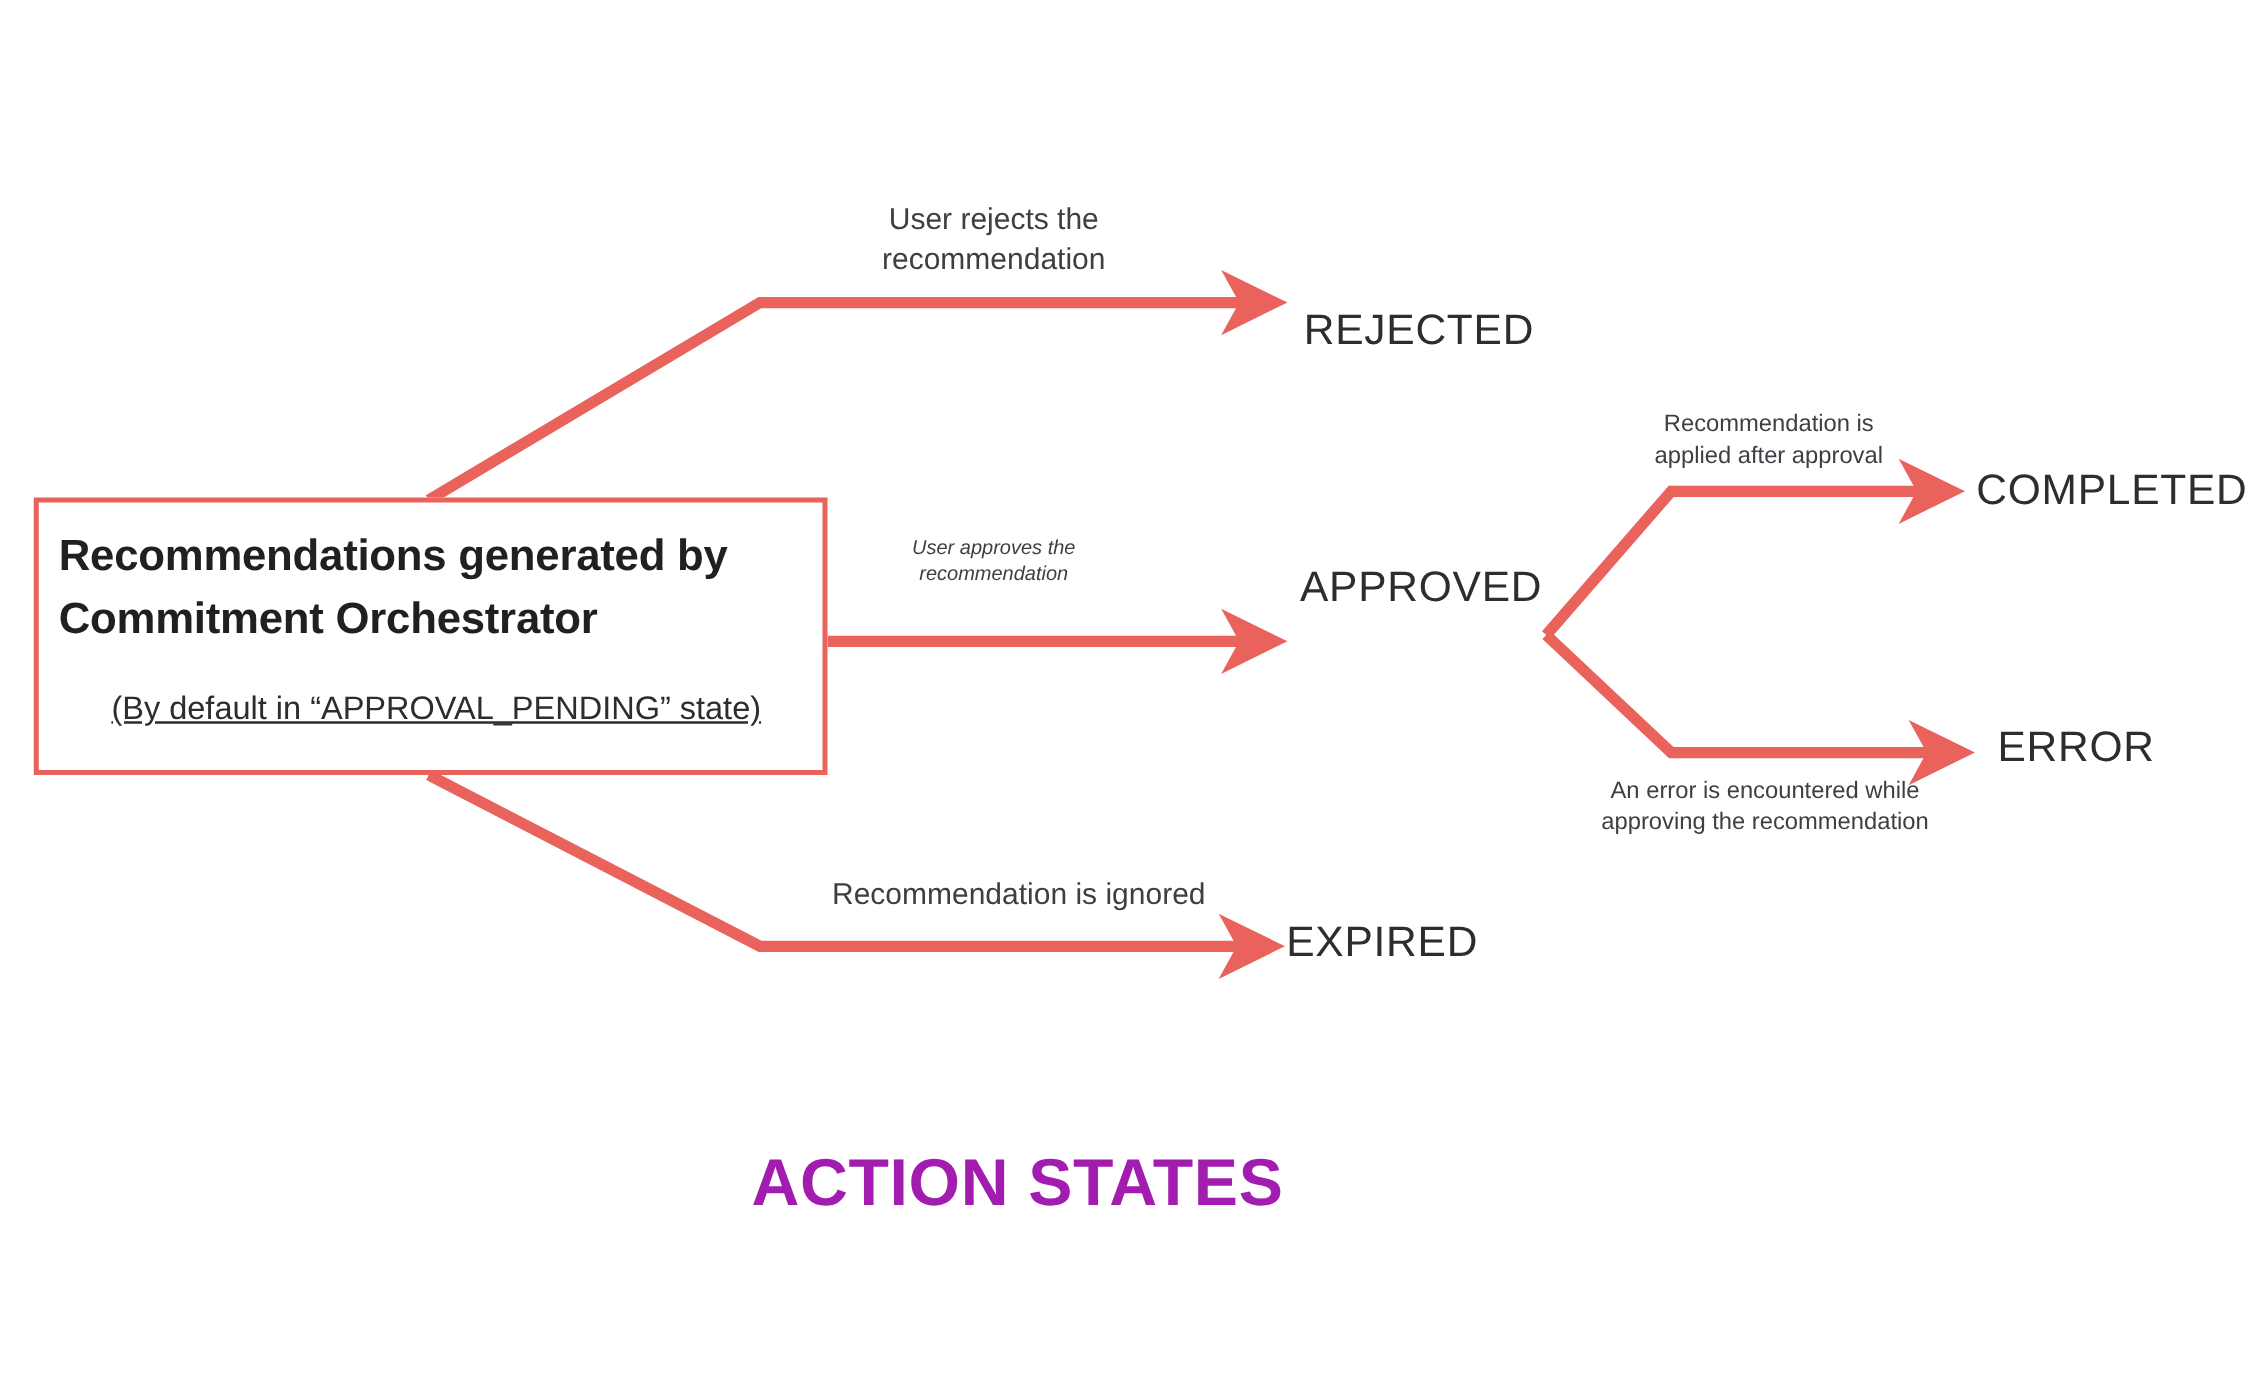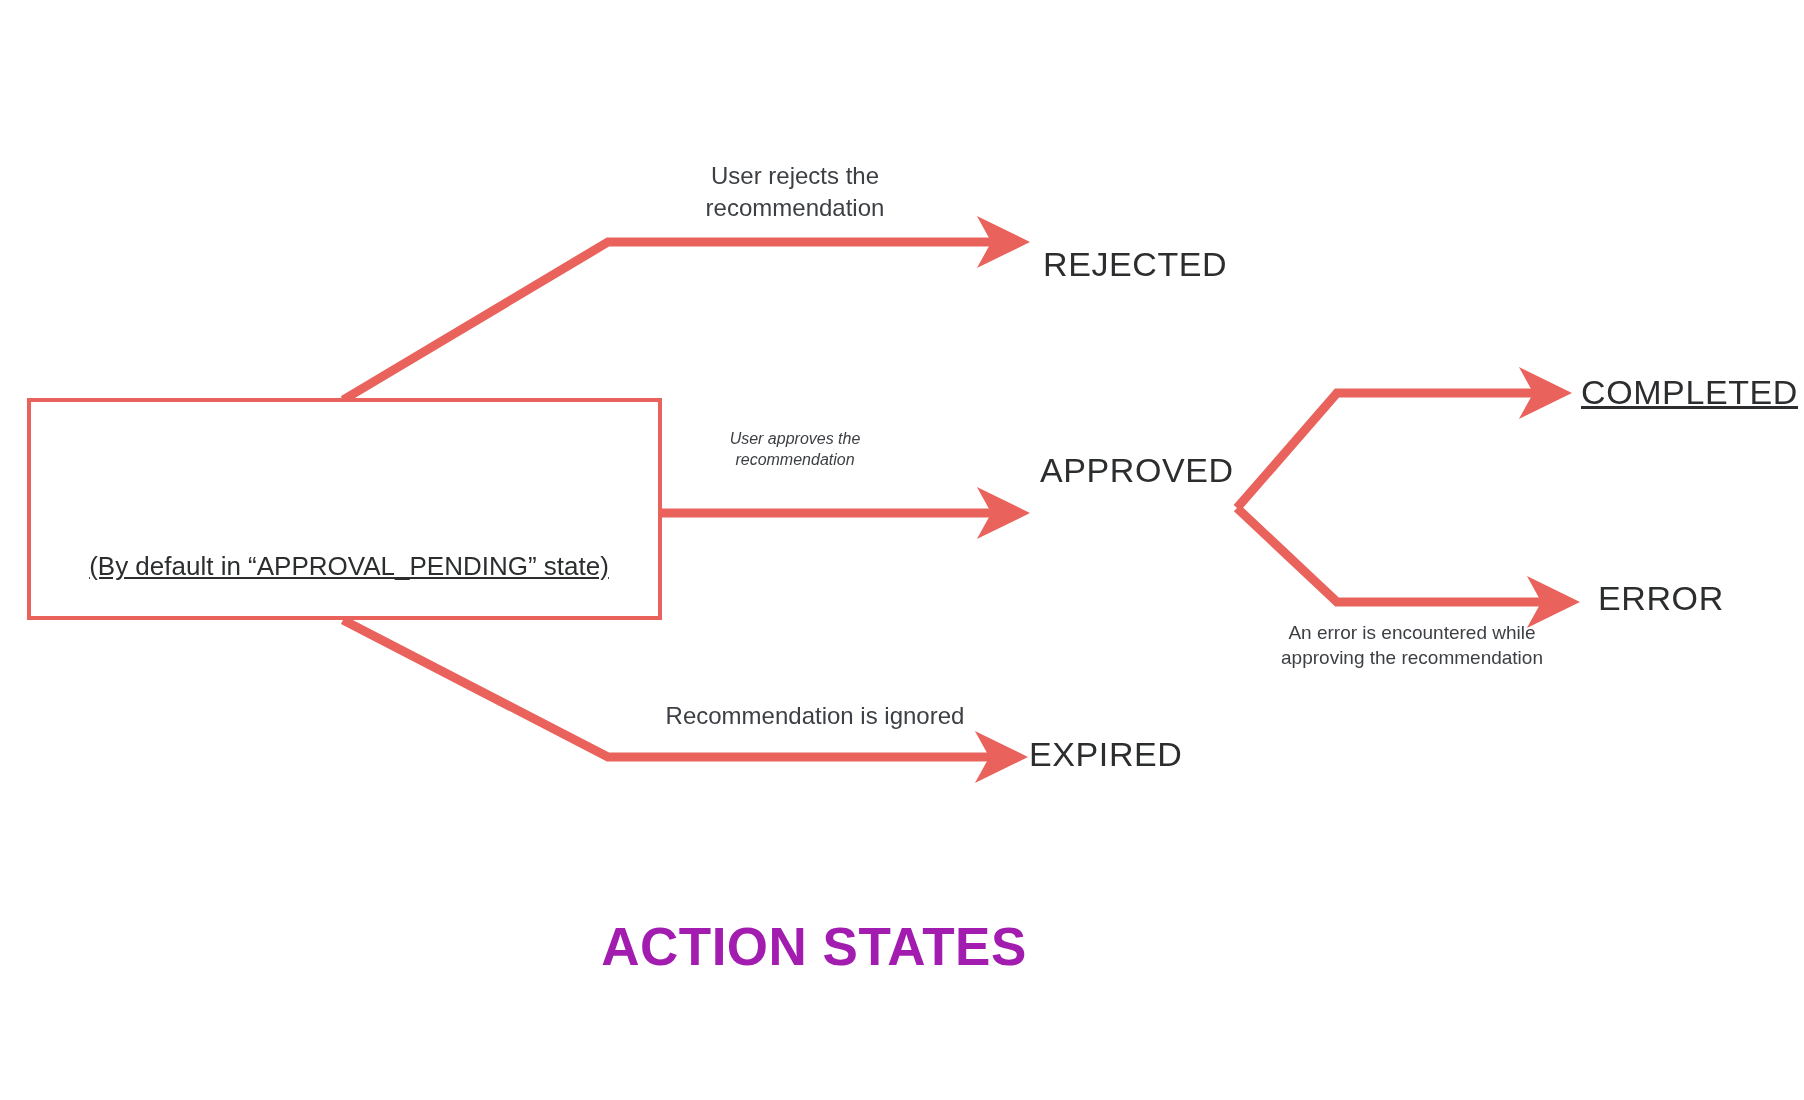--- a/index.html
+++ b/index.html
@@ -67,21 +67,21 @@
   .state-label {
     position: absolute;
     font-size: 34px;
     color: #2b2d2f;
     letter-spacing: 0.6px;
     white-space: nowrap;
     z-index: 3;
   }
   .state-rejected  { left: 1043px; top: 221px; margin-top: 24px; }
   .state-approved  { left: 1040px; top: 451px; }
-  .state-completed { left: 1581px; top: 373px; text-decoration: underline; }
+  .state-completed { left: 1581px; top: 373px; }
   .state-error     { left: 1598px; top: 579px; }
   .state-expired   { left: 1029px; top: 735px; }
   
   .edge-label {
     position: absolute;
     color: #3c3f43;
     text-align: center;
     line-height: 1.32;
     white-space: pre-line;
     z-index: 3;
@@ -138,32 +138,35 @@
     <path d="M 662 513 L 1012 513" fill="none" stroke="#e9635c" stroke-width="9" marker-end="url(#arrowhead)"></path>
 
     <path d="M 343 620 L 608 757 L 1010 757" fill="none" stroke="#e9635c" stroke-width="9" stroke-linejoin="miter" marker-end="url(#arrowhead)"></path>
 
     <path d="M 1237 508 L 1337 393 L 1554 393" fill="none" stroke="#e9635c" stroke-width="9" stroke-linejoin="miter" marker-end="url(#arrowhead)"></path>
 
     <path d="M 1237 508 L 1337 602 L 1562 602" fill="none" stroke="#e9635c" stroke-width="9" stroke-linejoin="miter" marker-end="url(#arrowhead)"></path>
   </svg>
 
   <div class="source-box">
+    <div class="title-line">Recommendations generated by Commitment Orchestrator</div>
     <div class="sub-line">(By default in “APPROVAL_PENDING” state)</div>
   </div>
 
   <div class="state-label state-rejected">REJECTED</div>
   <div class="state-label state-approved">APPROVED</div>
   <div class="state-label state-completed">COMPLETED</div>
   <div class="state-label state-error">ERROR</div>
   <div class="state-label state-expired">EXPIRED</div>
 
   <div class="edge-label edge-reject">User rejects the
 recommendation</div>
   <div class="edge-label edge-approve">User approves the
 recommendation</div>
   <div class="edge-label edge-expire">Recommendation is ignored</div>
+  <div class="edge-label edge-complete">Recommendation is
+applied after approval</div>
   <div class="edge-label edge-error">An error is encountered while
 approving the recommendation</div>
 
   <div class="footer-title">ACTION STATES</div>
 
 </div>
 
 </body></html>

